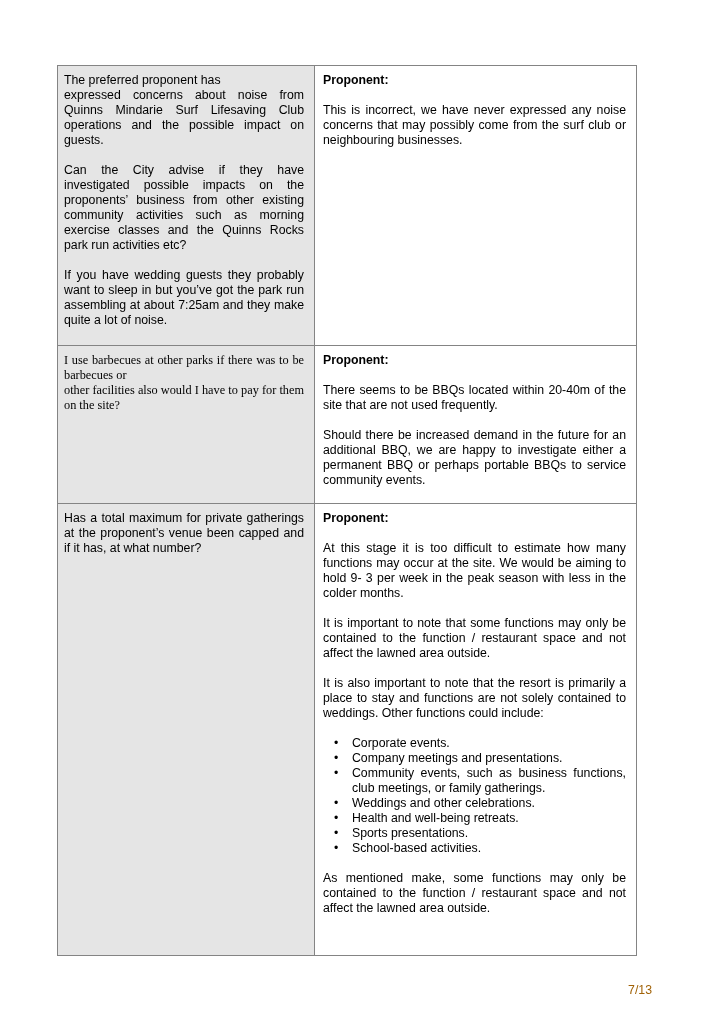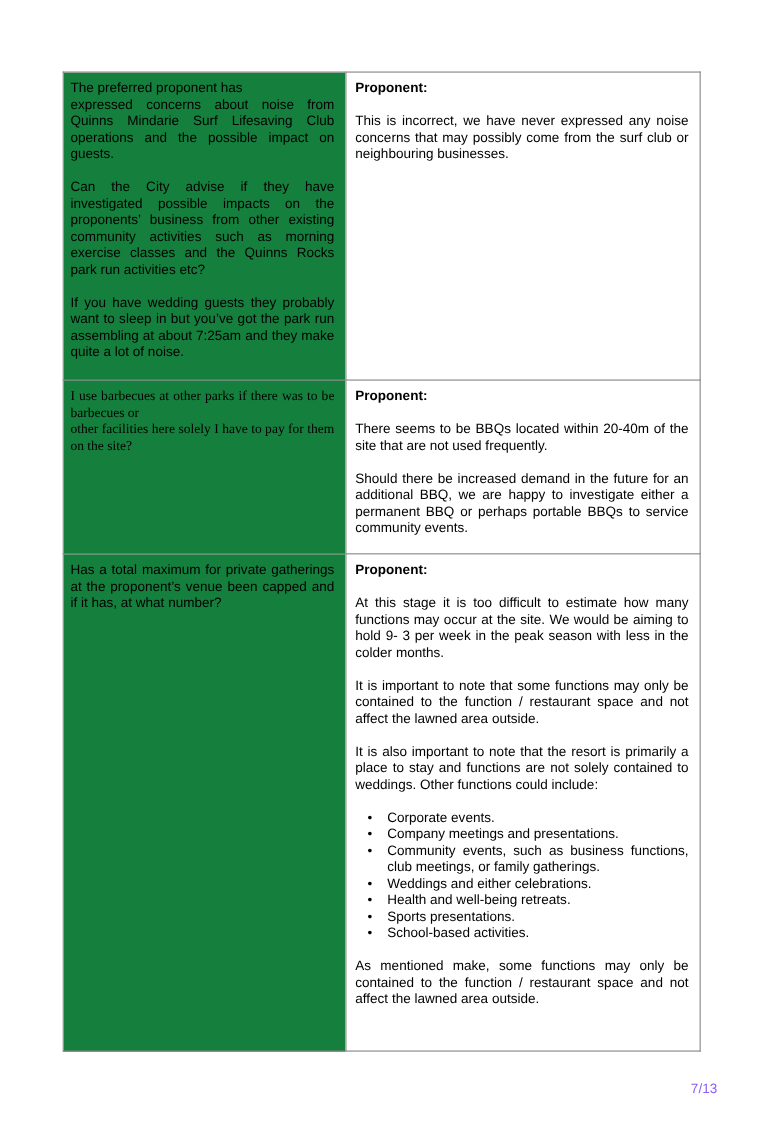--- a/index.html
+++ b/index.html
@@ -22,21 +22,21 @@
     width: 580px;
     border-collapse: collapse;
     table-layout: fixed;
   }
   table.qa-table td {
     border: 1px solid #848484;
     vertical-align: top;
   }
   td.q-cell {
     width: 253px;
-    background: #15803d;
+    background: #e5e5e5;
     padding: 7px 10px 8px 6px;
   }
   td.a-cell {
     width: 317px;
     background: #ffffff;
     padding: 7px 10px 8px 8px;
   }
   .q-cell p, .a-cell p {
     text-align: justify;
     margin: 0 0 15px 0;
@@ -51,21 +51,21 @@
   }
   .bullet-text {
     flex: 1 1 auto;
     text-align: justify;
   }
   .page-number {
     position: absolute;
     top: 983px;
     right: 54px;
     font-size: 12.3px;
-    color: #8b5cf6;
+    color: #a16207;
   }
 </style>
 </head>
 <body>
 
 <div class="page">
 
   <table class="qa-table">
 
     <tbody>
@@ -76,21 +76,21 @@
         <p>If you have wedding guests they probably want to sleep in but you’ve got the park run assembling at about 7:25am and they make quite a lot of noise.</p>
       </td>
       <td class="a-cell">
         <p class="resp-label">Proponent:</p>
         <p>This is incorrect, we have never expressed any noise concerns that may possibly come from the surf club or neighbouring businesses.</p>
       </td>
     </tr>
 
     <tr>
       <td class="q-cell" style="height:158px;font-family:Liberation Serif, serif;">
-        <p><span>I use barbecues at other parks if there was to be barbecues or</span><br><span>other facilities here solely I have to pay for them on the site?</span></p>
+        <p><span>I use barbecues at other parks if there was to be barbecues or</span><br><span>other facilities also would I have to pay for them on the site?</span></p>
       </td>
       <td class="a-cell">
         <p class="resp-label">Proponent:</p>
         <p>There seems to be BBQs located within 20-40m of the site that are not used frequently.</p>
         <p>Should there be increased demand in the future for an additional BBQ, we are happy to investigate either a permanent BBQ or perhaps portable BBQs to service community events.</p>
       </td>
     </tr>
 
     <tr>
       <td class="q-cell" style="height:452px;">
@@ -109,21 +109,21 @@
           <div class="bullet-row">
             <span class="bullet-glyph">•</span>
             <span class="bullet-text">Company meetings and presentations.</span>
           </div>
           <div class="bullet-row">
             <span class="bullet-glyph">•</span>
             <span class="bullet-text">Community events, such as business functions, club meetings, or family gatherings.</span>
           </div>
           <div class="bullet-row">
             <span class="bullet-glyph">•</span>
-            <span class="bullet-text">Weddings and either celebrations.</span>
+            <span class="bullet-text">Weddings and other celebrations.</span>
           </div>
           <div class="bullet-row">
             <span class="bullet-glyph">•</span>
             <span class="bullet-text">Health and well-being retreats.</span>
           </div>
           <div class="bullet-row">
             <span class="bullet-glyph">•</span>
             <span class="bullet-text">Sports presentations.</span>
           </div>
           <div class="bullet-row">

